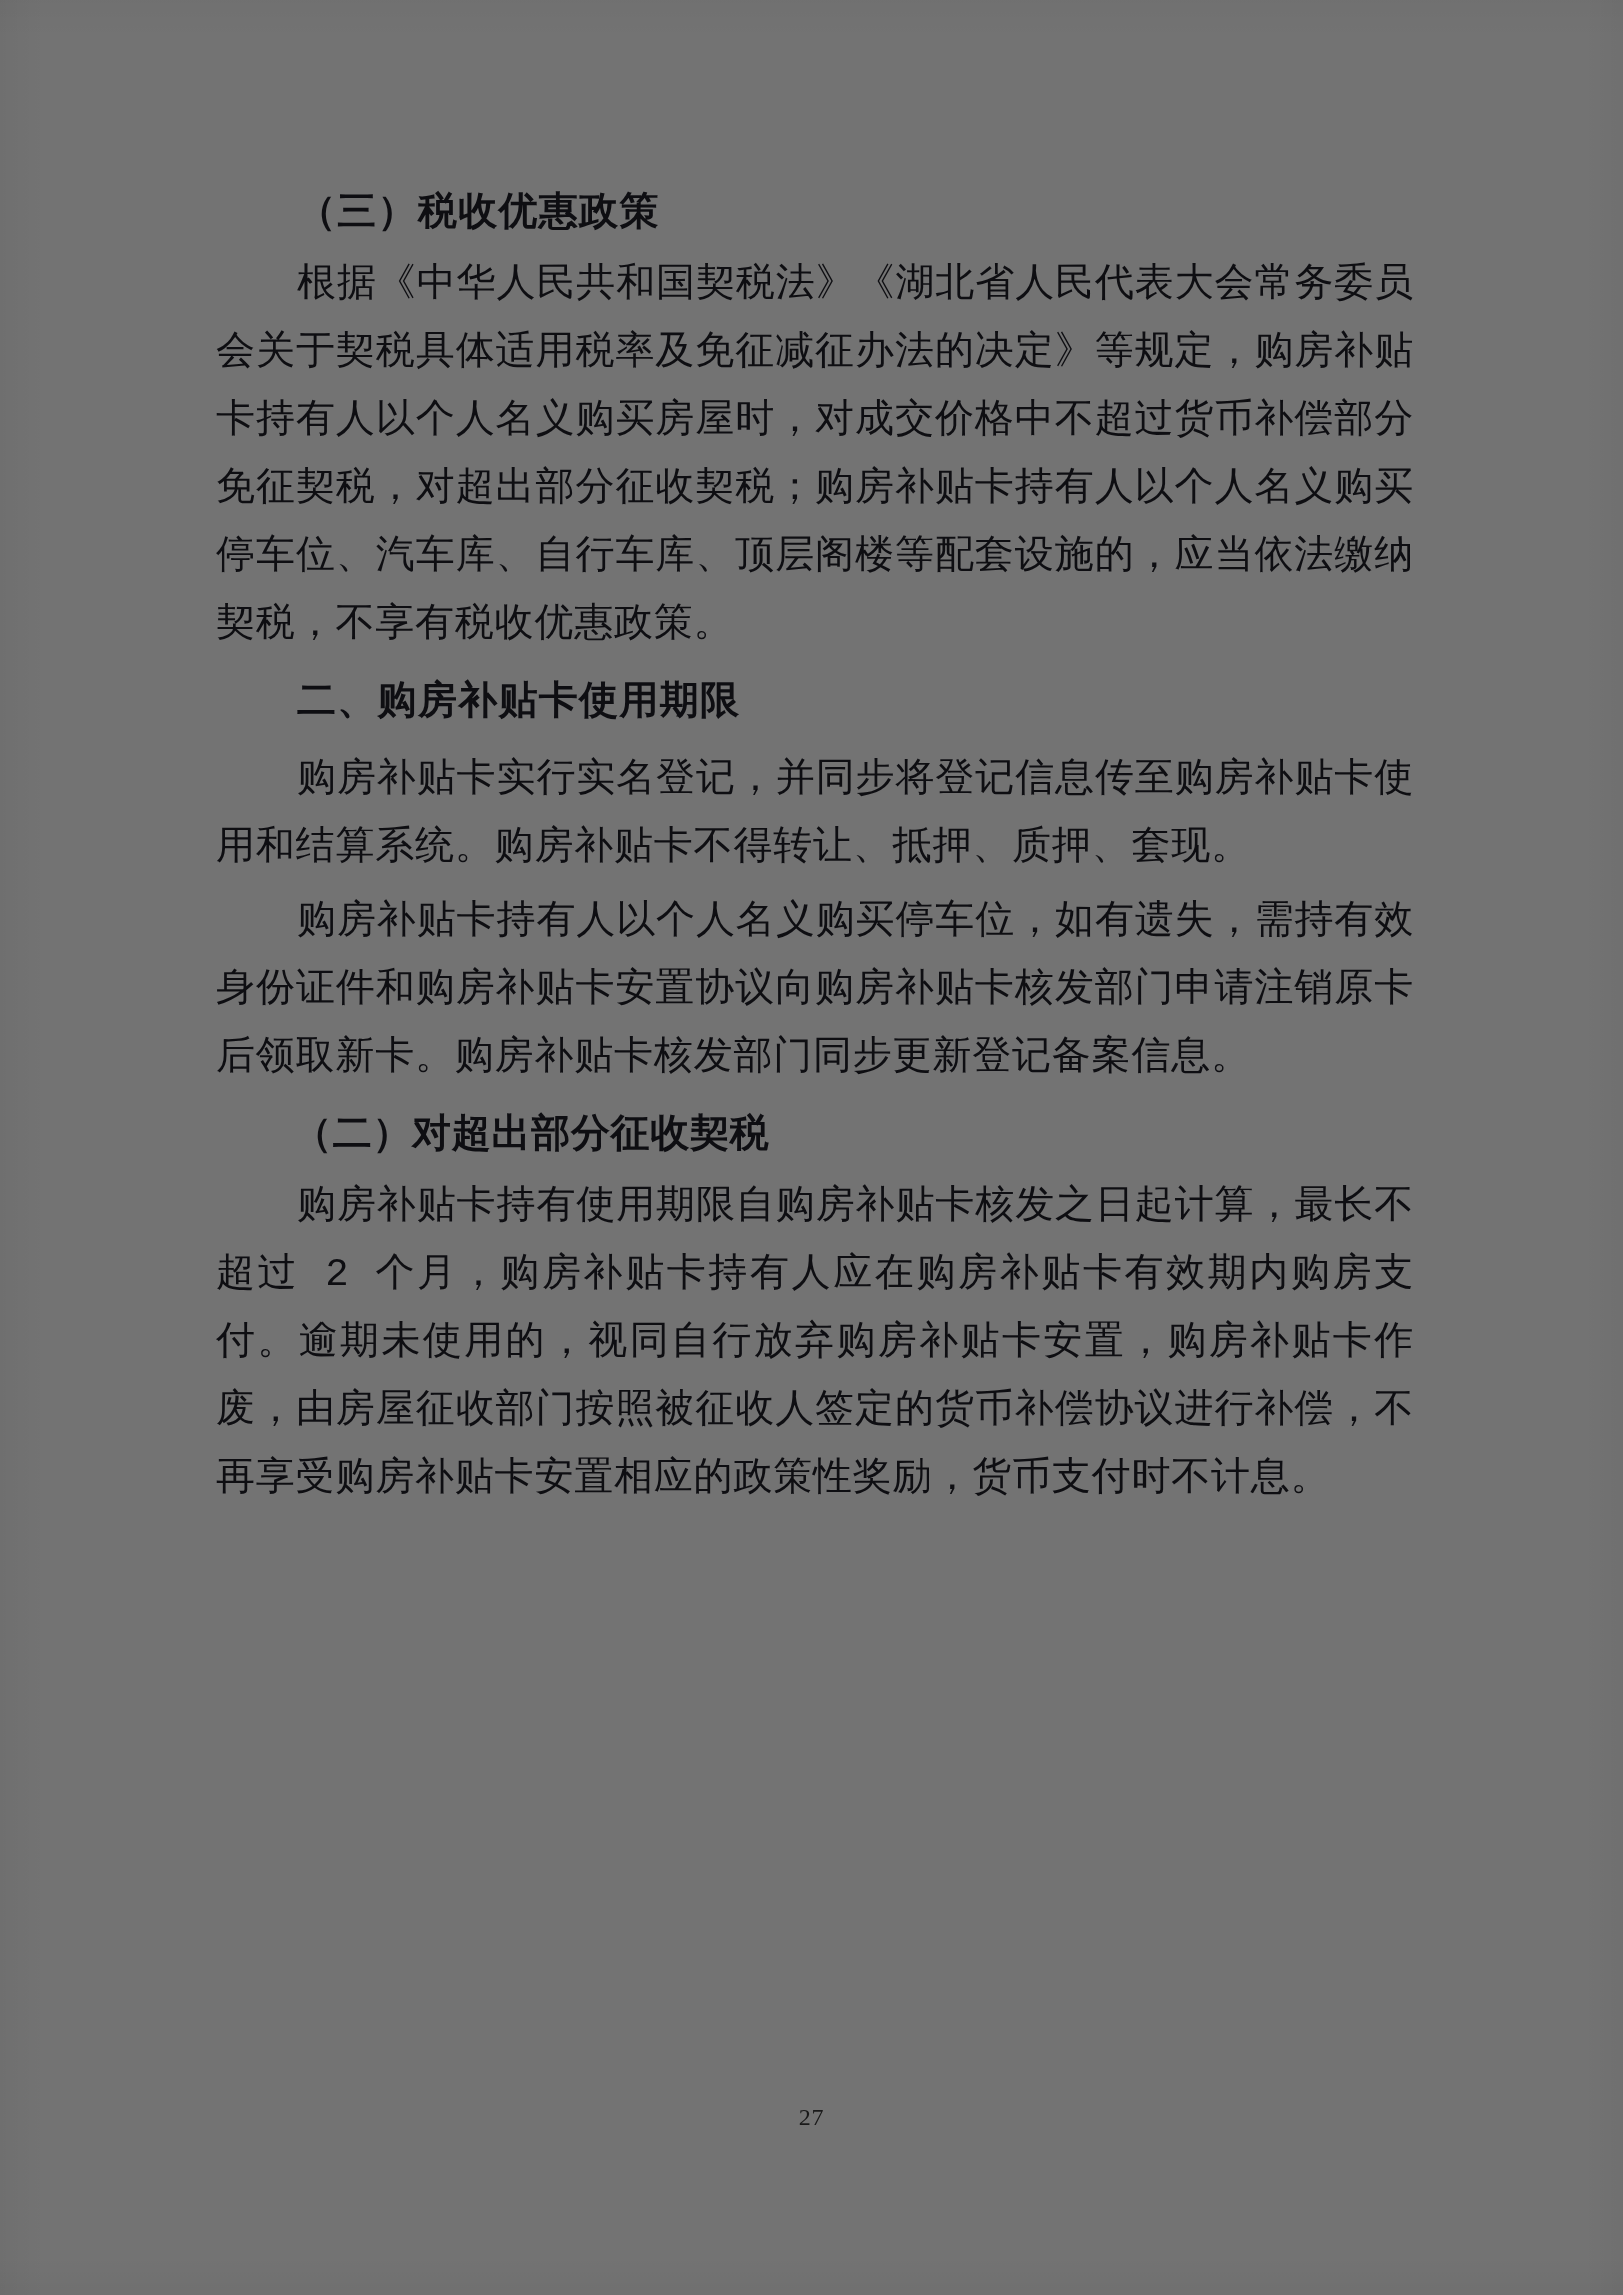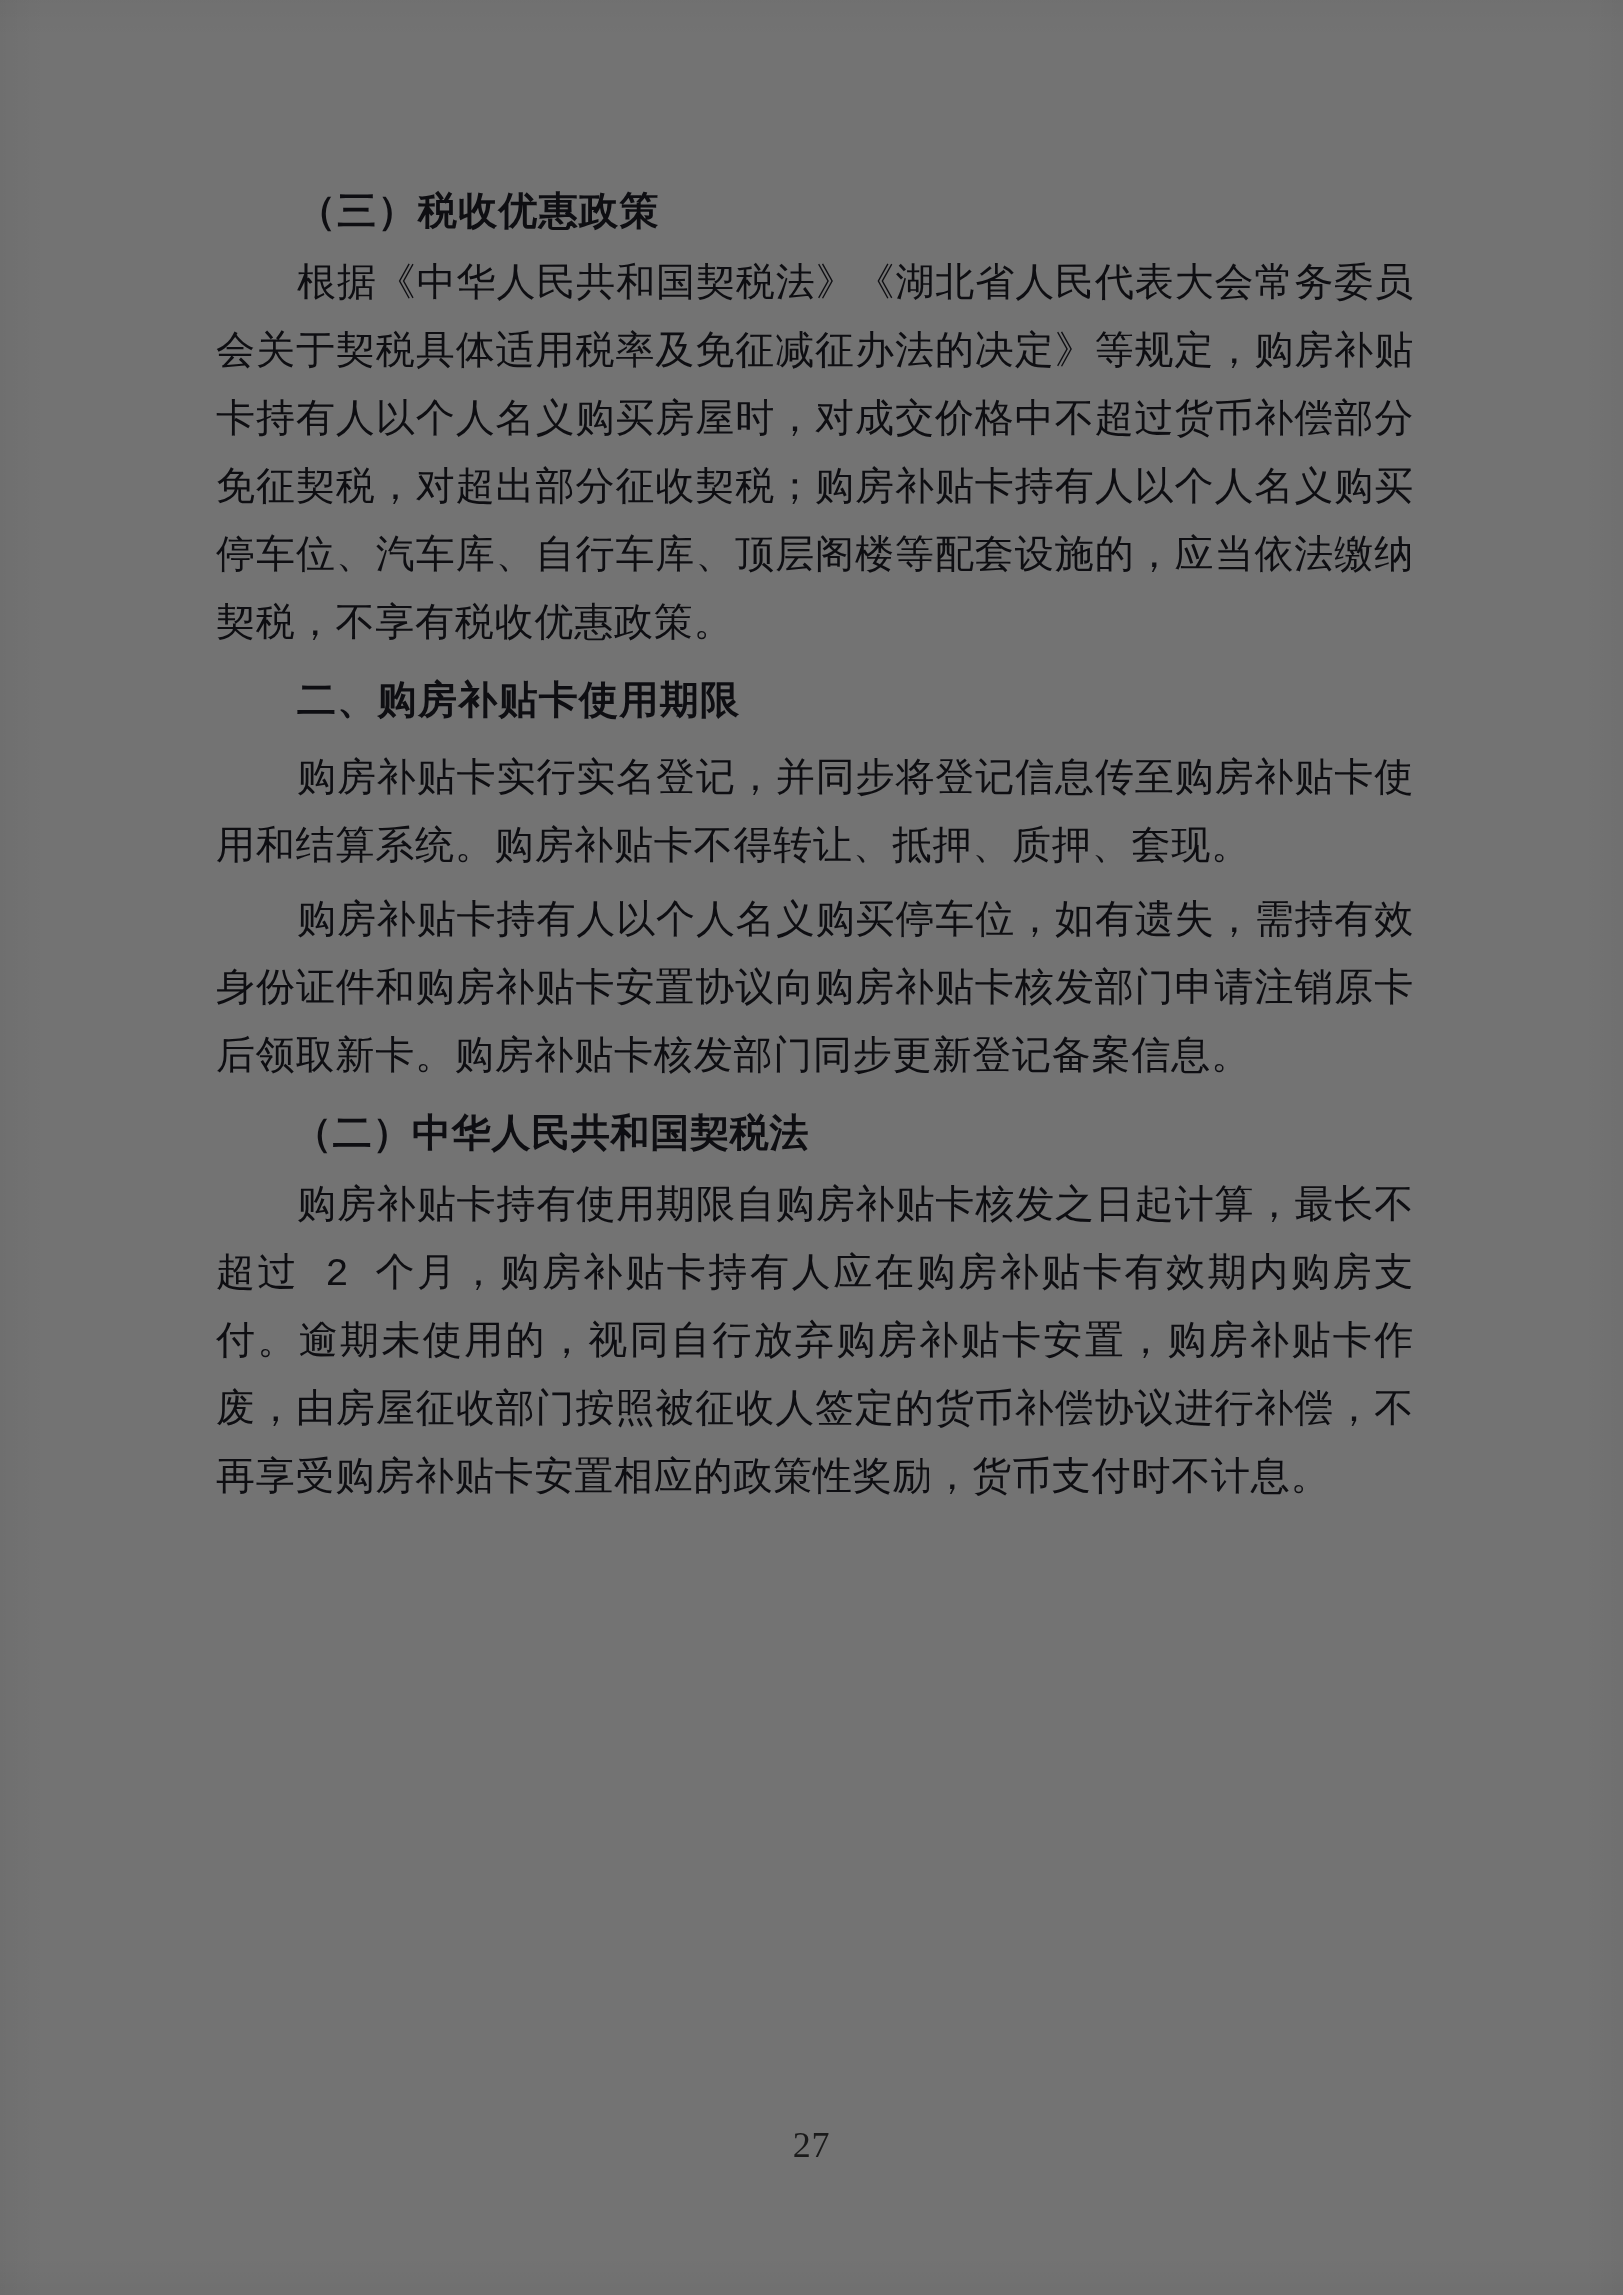--- a/index.html
+++ b/index.html
@@ -60,24 +60,23 @@
     letter-spacing: 0.7px;
   }
   .spacer-sm { height: 5.2px; }
   .page-number {
     position: absolute;
     left: 0;
     right: 0;
     top: 2104px;
     text-align: center;
     font-family: "Liberation Serif", "DejaVu Serif", serif;
-    font-size: 36px;
+    font-size: 24px;
     color: #1a1a1a;
     letter-spacing: 0.7px;
-    margin-top: 20px;
   }
   .faint-mark {
     position: absolute;
     left: 936px;
     top: 187px;
     width: 236px;
     height: 46px;
     opacity: 0.12;
     font-family: "Liberation Serif", "DejaVu Serif", serif;
     font-size: 30px;
@@ -105,21 +104,21 @@
     <div class="spacer-sm"></div>
 
     <div class="spacer-sm"></div>
 
     <p class="indent">购房补贴卡实行实名登记，并同步将登记信息传至购房补贴卡使用和结算系统。购房补贴卡不得转让、抵押、质押、套现。</p>
     <div class="spacer-sm"></div>
 
     <p class="indent">购房补贴卡持有人以个人名义购买停车位，如有遗失，需持有效身份证件和购房补贴卡安置协议向购房补贴卡核发部门申请注销原卡后领取新卡。购房补贴卡核发部门同步更新登记备案信息。</p>
     <div class="spacer-sm"></div>
 
-    <p class="heading-sub">（二）中华人民共和国契税法</p>
+    <p class="heading-sub">（二）对超出部分征收契税</p>
     <div class="spacer-sm"></div>
 
     <p class="indent">购房补贴卡持有使用期限自购房补贴卡核发之日起计算，最长不超过 2 个月，购房补贴卡持有人应在购房补贴卡有效期内购房支付。逾期未使用的，视同自行放弃购房补贴卡安置，购房补贴卡作废，由房屋征收部门按照被征收人签定的货币补偿协议进行补偿，不再享受购房补贴卡安置相应的政策性奖励，货币支付时不计息。</p>
 
   </div>
 
   <div class="page-number">27</div>
 
 </div>
 

